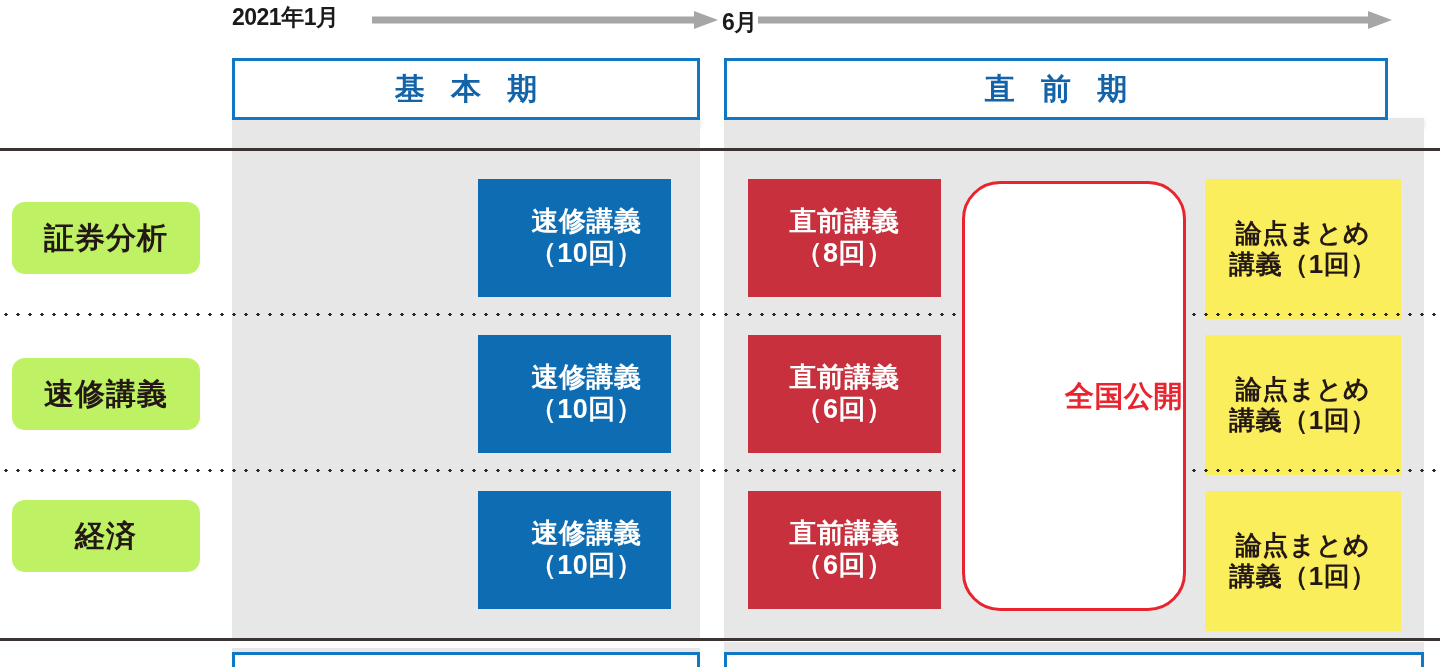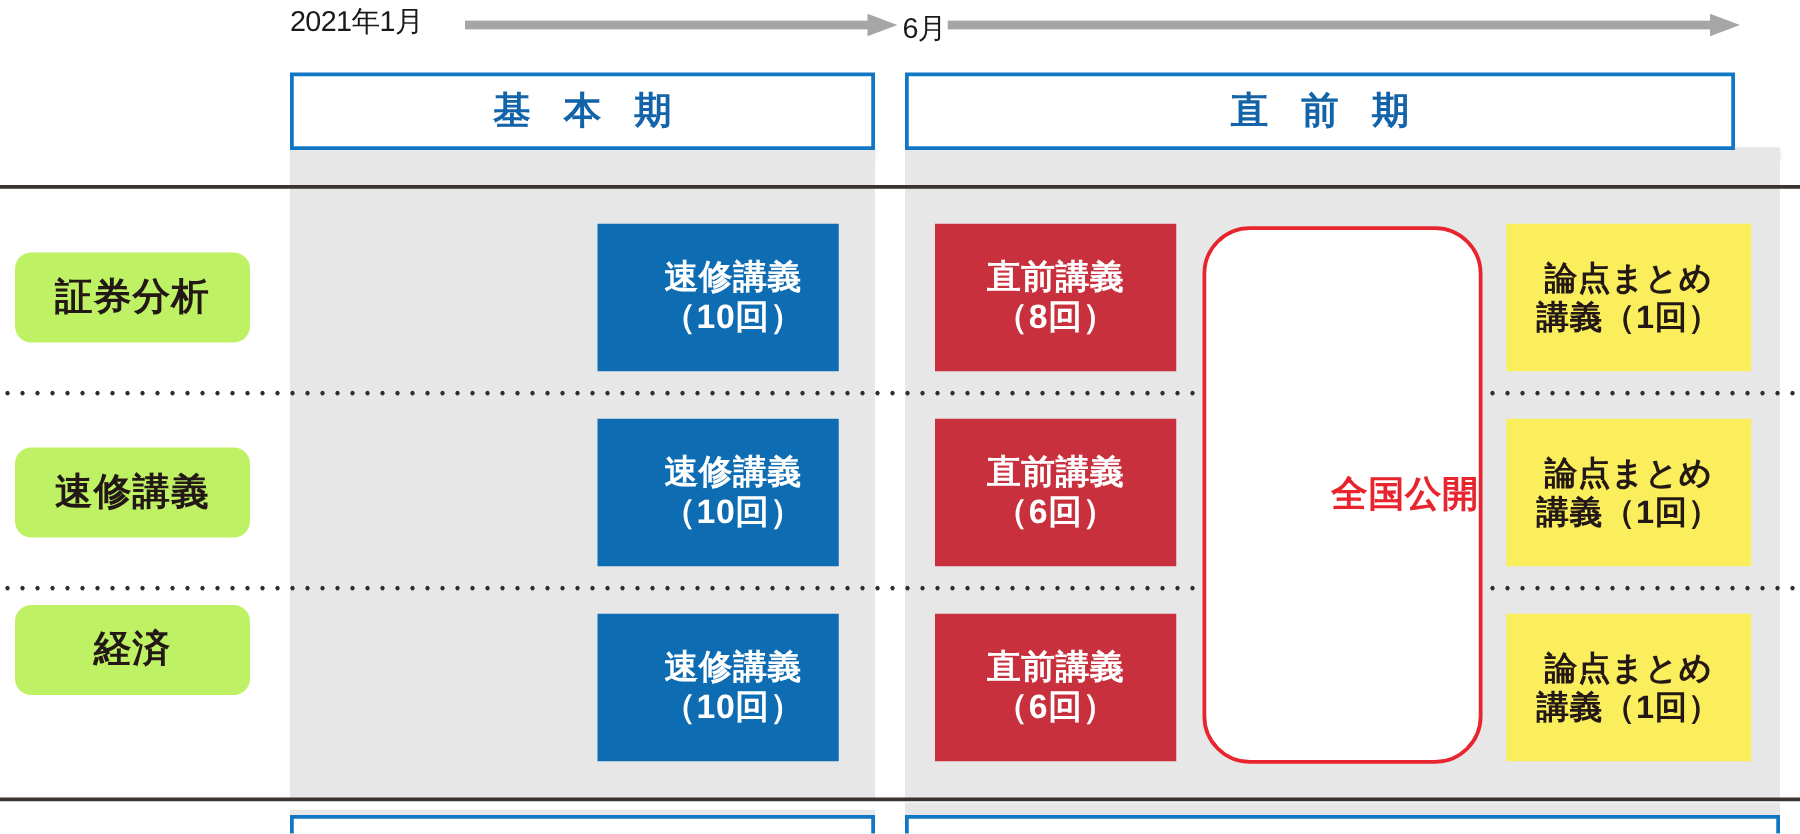--- a/index.html
+++ b/index.html
@@ -46,21 +46,21 @@
     position: absolute;
     top: 0;
     left: 0;
     width: 1440px;
     height: 40px;
     z-index: 6;
   }
   .tl-label {
     position: absolute;
     font-size: 23px;
-    font-weight: 400;
+    font-weight: 700;
     color: #1a1a1a;
     letter-spacing: -0.5px;
     white-space: nowrap;
     line-height: 1;
   }
   .tl-label.start { left: 232px; top: 6px; }
   .tl-label.mid   { left: 722px; top: 11px; }
   .tl-label.end   { left: 1444px; top: 6px; }
 
   .arrow {
@@ -133,21 +133,21 @@
   }
   .subject-label {
     font-size: 30px;
     font-weight: 700;
     color: #231815;
     letter-spacing: 1px;
     line-height: 1;
   }
   .subject.s0 { top: 202px; }
   .subject.s1 { top: 358px; }
-  .subject.s2 { top: 484px; }
+  .subject.s2 { top: 500px; }
 
   
   .chip {
     position: absolute;
     box-sizing: border-box;
     display: flex;
     flex-direction: column;
     align-items: center;
     justify-content: center;
     text-align: center;
@@ -159,21 +159,21 @@
   .chip .l1, .chip .l2 { display: block; white-space: nowrap; }
   .chip.blue   { background: #0d6cb2; color: #ffffff; font-size: 27px; padding-left: 24px; }
   .chip.red    { background: #c8303d; color: #ffffff; font-size: 27px; }
   .chip.yellow { background: #faee5c; color: #231815; font-size: 26px; }
 
   
   .chip.c-blue { left: 478px; width: 193px; height: 118px; }
   
   .chip.c-red  { left: 748px; width: 193px; height: 118px; }
   
-  .chip.c-yel  { left: 1205px; width: 196px; height: 118px; }
+  .chip.c-yel  { left: 1205px; width: 196px; height: 140px; }
 
   .row0 { top: 179px; }
   .row1 { top: 335px; }
   .row2 { top: 491px; }
 
   
   .mock {
     position: absolute;
     left: 962px;
     top: 181px;

